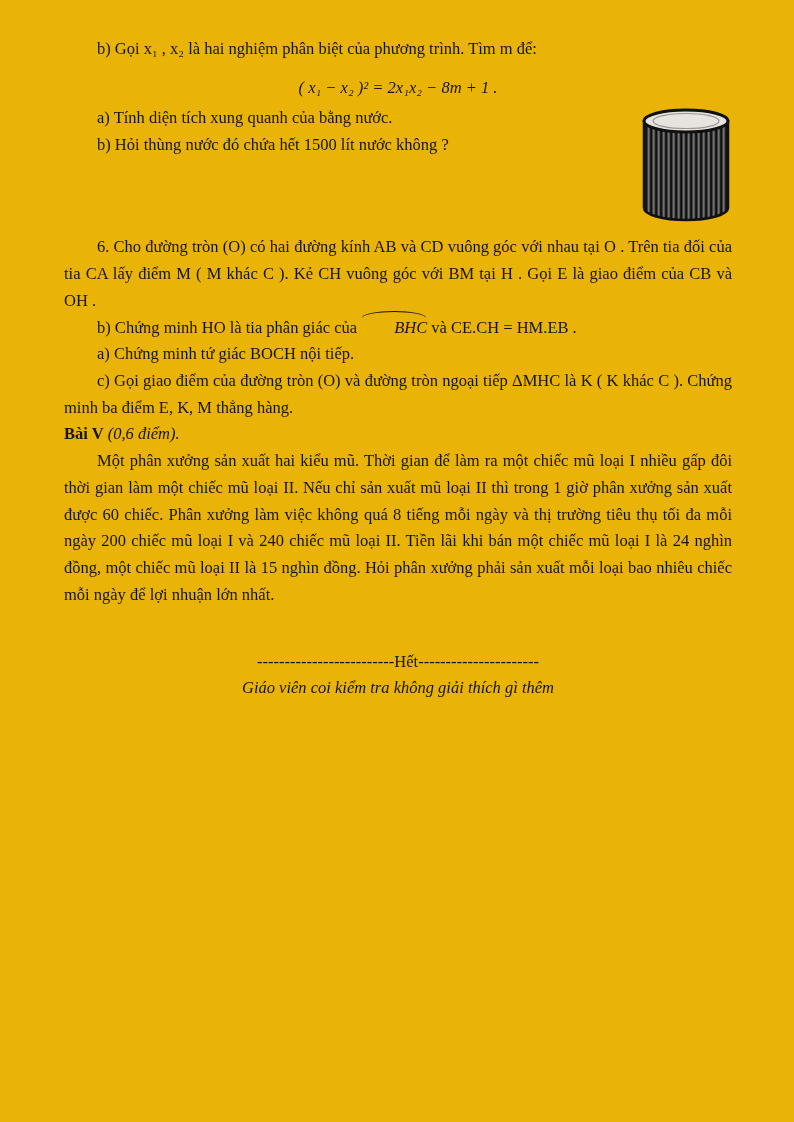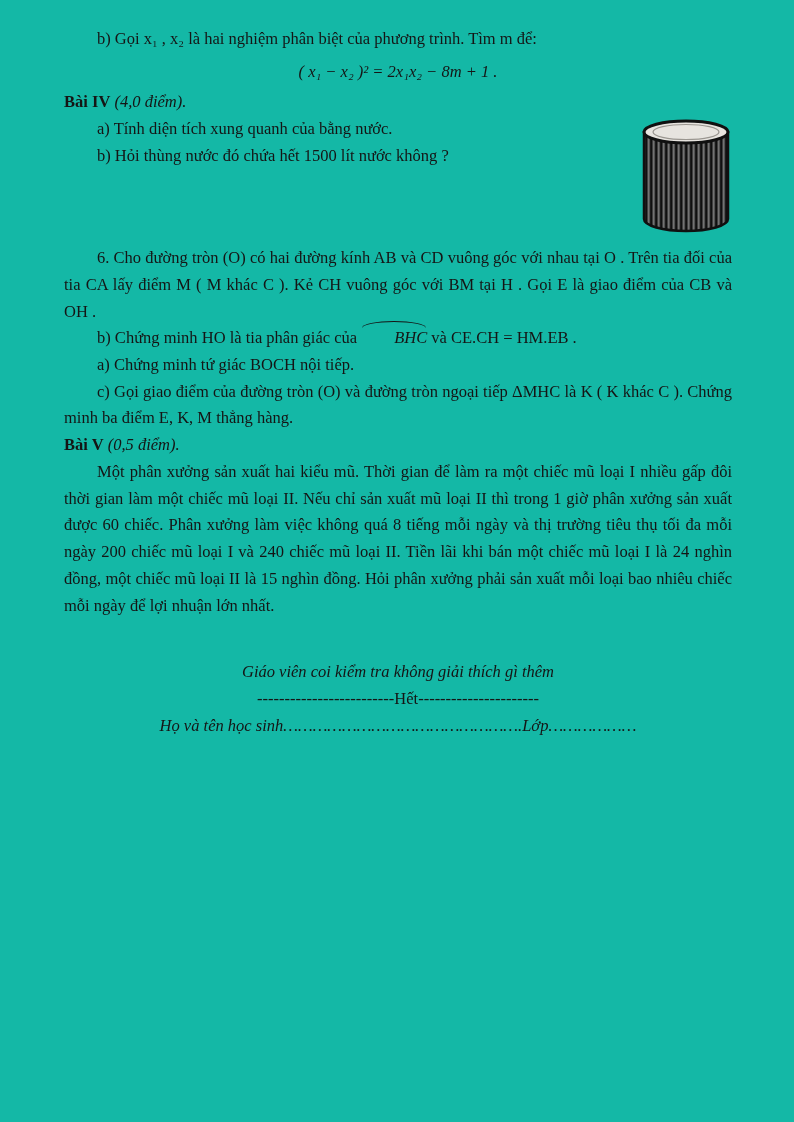--- a/index.html
+++ b/index.html
@@ -12,33 +12,33 @@
     height: 1122px;
     font-family: "Liberation Serif", "DejaVu Serif", serif;
     font-size: 16.5px;
     color: #151515;
     overflow: hidden;
   }
   .page {
     box-sizing: border-box;
     width: 794px;
     height: 1122px;
-    padding: 26px 62px 0 64px;
-    background: #14b8a6;
+    padding: 36px 62px 0 64px;
+    background: #eab308;
   }
   p {
     margin: 0;
     line-height: 1.62;
     text-align: justify;
   }
   .indent { text-indent: 33px; }
   .formula {
     text-align: center;
     text-indent: 0;
-    margin: 6px 0 4px 0;
+    margin: 12px 0 4px 0;
     font-style: italic;
   }
   .heading { text-align: left; }
   .heading b { font-weight: bold; font-style: normal; }
   .heading i { font-style: italic; }
   .section::after { content: ""; display: block; clear: both; }
   .figure {
     float: right;
     width: 92px;
     margin: 2px 0 6px 14px;
@@ -64,21 +64,20 @@
   .italic { font-style: italic; }
 </style>
 </head>
 <body>
 
 <div class="page">
 
   <p class="indent">b) Gọi x₁ , x₂ là hai nghiệm phân biệt của phương trình. Tìm m để:</p>
   <p class="formula">( x₁ − x₂ )² = 2x₁x₂ − 8m + 1 .</p>
 
-  <p class="heading"><b>Bài IV</b> <i>(4,0 điểm).</i></p>
 
   <div class="section">
     <span class="figure">
       <svg width="92" height="116" viewBox="0 0 92 116" xmlns="http://www.w3.org/2000/svg">
         <defs>
           <pattern id="hatch" width="5" height="10" patternUnits="userSpaceOnUse">
             <rect width="5" height="10" fill="#4a4a4a"></rect>
             <line x1="1.2" y1="0" x2="1.2" y2="10" stroke="#101010" stroke-width="2"></line>
             <line x1="3.7" y1="0" x2="3.7" y2="10" stroke="#8a8a8a" stroke-width="0.8"></line>
           </pattern>
@@ -90,22 +89,21 @@
     </span>
     <p class="indent">a) Tính diện tích xung quanh của bằng nước.</p>
     <p class="indent">b) Hỏi thùng nước đó chứa hết 1500 lít nước không ?</p>
   </div>
 
   <p class="indent">6. Cho đường tròn (O) có hai đường kính AB và CD vuông góc với nhau tại O . Trên tia đối của tia CA lấy điểm M ( M khác C ). Kẻ CH vuông góc với BM tại H . Gọi E là giao điểm của CB và OH .</p>
   <p class="indent"><span>b) Chứng minh HO là tia phân giác của </span><span class="arc">BHC</span><span> và CE.CH = HM.EB .</span></p>
   <p class="indent">a) Chứng minh tứ giác BOCH nội tiếp.</p>
   <p class="indent">c) Gọi giao điểm của đường tròn (O) và đường tròn ngoại tiếp ΔMHC là K ( K khác C ). Chứng minh ba điểm E, K, M thẳng hàng.</p>
 
-  <p class="heading"><b>Bài V</b> <i>(0,5 điểm).</i></p>
+  <p class="heading"><b>Bài V</b> <i>(0,6 điểm).</i></p>
   <p class="indent">Một phân xưởng sản xuất hai kiểu mũ. Thời gian để làm ra một chiếc mũ loại I nhiều gấp đôi thời gian làm một chiếc mũ loại II. Nếu chỉ sản xuất mũ loại II thì trong 1 giờ phân xưởng sản xuất được 60 chiếc. Phân xưởng làm việc không quá 8 tiếng mỗi ngày và thị trường tiêu thụ tối đa mỗi ngày 200 chiếc mũ loại I và 240 chiếc mũ loại II. Tiền lãi khi bán một chiếc mũ loại I là 24 nghìn đồng, một chiếc mũ loại II là 15 nghìn đồng. Hỏi phân xưởng phải sản xuất mỗi loại bao nhiêu chiếc mỗi ngày để lợi nhuận lớn nhất.</p>
 
   <div class="footer">
+    <p class="center">-------------------------Hết----------------------</p>
     <p class="center italic">Giáo viên coi kiểm tra không giải thích gì thêm</p>
-    <p class="center">-------------------------Hết----------------------</p>
-    <p class="center italic">Họ và tên học sinh………………………………………….Lớp………………</p>
   </div>
 
 </div>
 
 </body></html>

